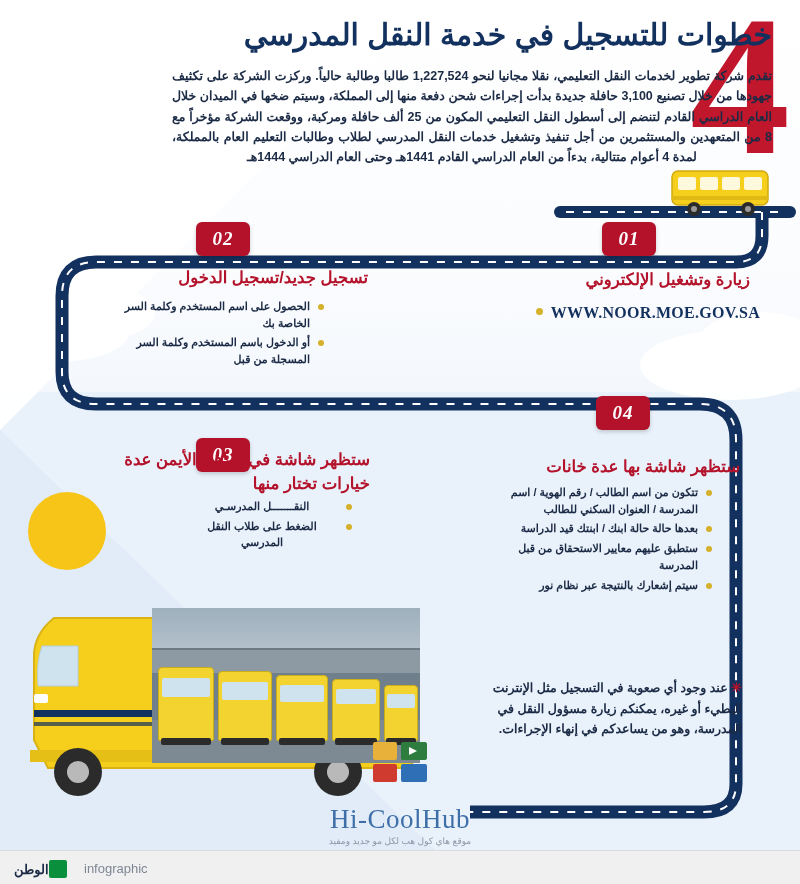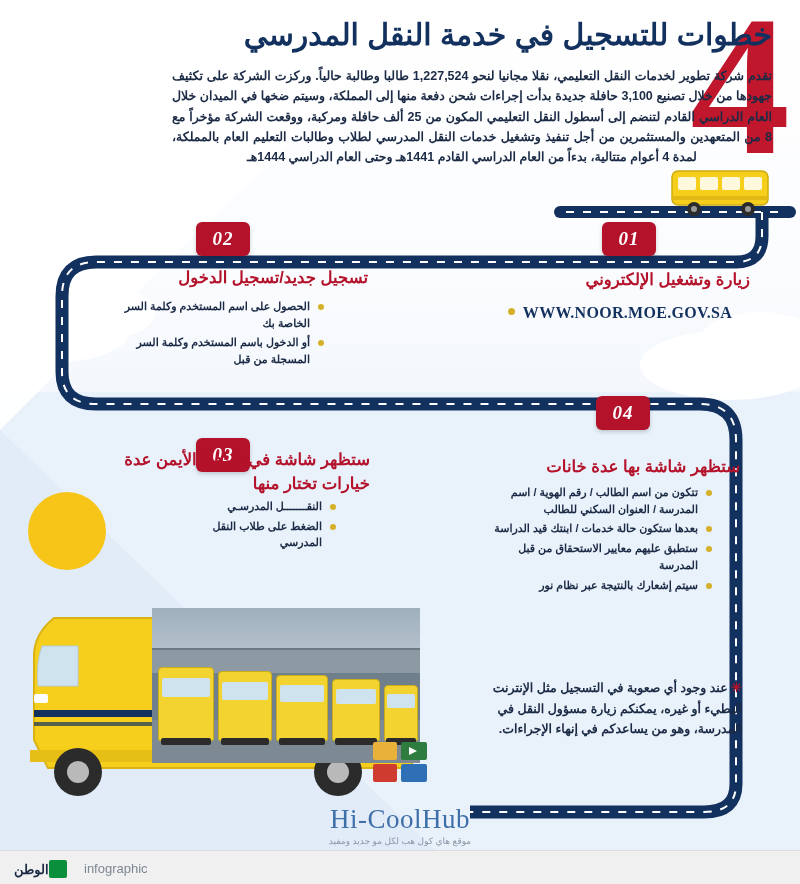--- a/index.html
+++ b/index.html
@@ -125,21 +125,21 @@
     right: 0;
     top: 6px;
     width: 6px; height: 6px;
     border-radius: 50%;
     background: #d5b02a;
   }
 
   .url-line {
     position: absolute;
     direction: ltr;
-    text-align: center;
+    text-align: right;
     font-family: "Liberation Serif", serif;
     font-size: 16px;
     font-weight: bold;
     color: #13315e;
     letter-spacing: .3px;
   }
   .url-line .dot {
     display: inline-block;
     width: 7px; height: 7px;
     border-radius: 50%;
@@ -346,30 +346,30 @@
 
   <div class="badge" style="left:196px;top:222px;">02</div>
   <div class="step-title" style="left:118px;top:266px;width:250px;">تسجيل جديد/تسجيل الدخول</div>
   <ul class="bullets" style="left:102px;top:298px;width:222px;">
     <li>الحصول على اسم المستخدم وكلمة السر الخاصة بك</li>
     <li>أو الدخول باسم المستخدم وكلمة السر المسجلة من قبل</li>
   </ul>
 
   <div class="badge" style="left:196px;top:396px;margin-top:42px;">03</div>
   <div class="step-title" style="left:100px;top:448px;width:270px;">ستظهر شاشة في طرفها الأيمن عدة خيارات تختار منها</div>
-  <ul class="bullets" style="left:170px;top:498px;width:166px;text-align:right;">
+  <ul class="bullets" style="left:186px;top:498px;width:166px;text-align:center;">
     <li>النقـــــــل المدرسـي</li>
     <li>الضغط على طلاب النقل المدرسي</li>
   </ul>
 
   <div class="badge" style="left:596px;top:396px;">04</div>
   <div class="step-title" style="left:500px;top:455px;width:240px;">ستظهر شاشة بها عدة خانات</div>
   <ul class="bullets" style="left:486px;top:484px;width:226px;">
     <li>تتكون من اسم الطالب / رقم الهوية / اسم المدرسة / العنوان السكني للطالب</li>
-    <li>بعدها ستكون حالة خدمات / ابنتك قيد الدراسة</li>
+    <li>بعدها حالة حالة ابنك / ابنتك قيد الدراسة</li>
     <li>ستطبق عليهم معايير الاستحقاق من قبل المدرسة</li>
     <li>سيتم إشعارك بالنتيجة عبر نظام نور</li>
   </ul>
 
   <div class="note" style="left:480px;top:678px;margin-left:12px;">
     <span class="star">✳</span>
     <span>عند وجود أي صعوبة في التسجيل مثل الإنترنت البطيء أو غيره، يمكنكم زيارة مسؤول النقل في المدرسة، وهو من يساعدكم في إنهاء الإجراءات.</span>
   </div>
 
   <svg width="420" height="230" viewBox="0 0 420 230" style="position:absolute;left:8px;top:590px;">

